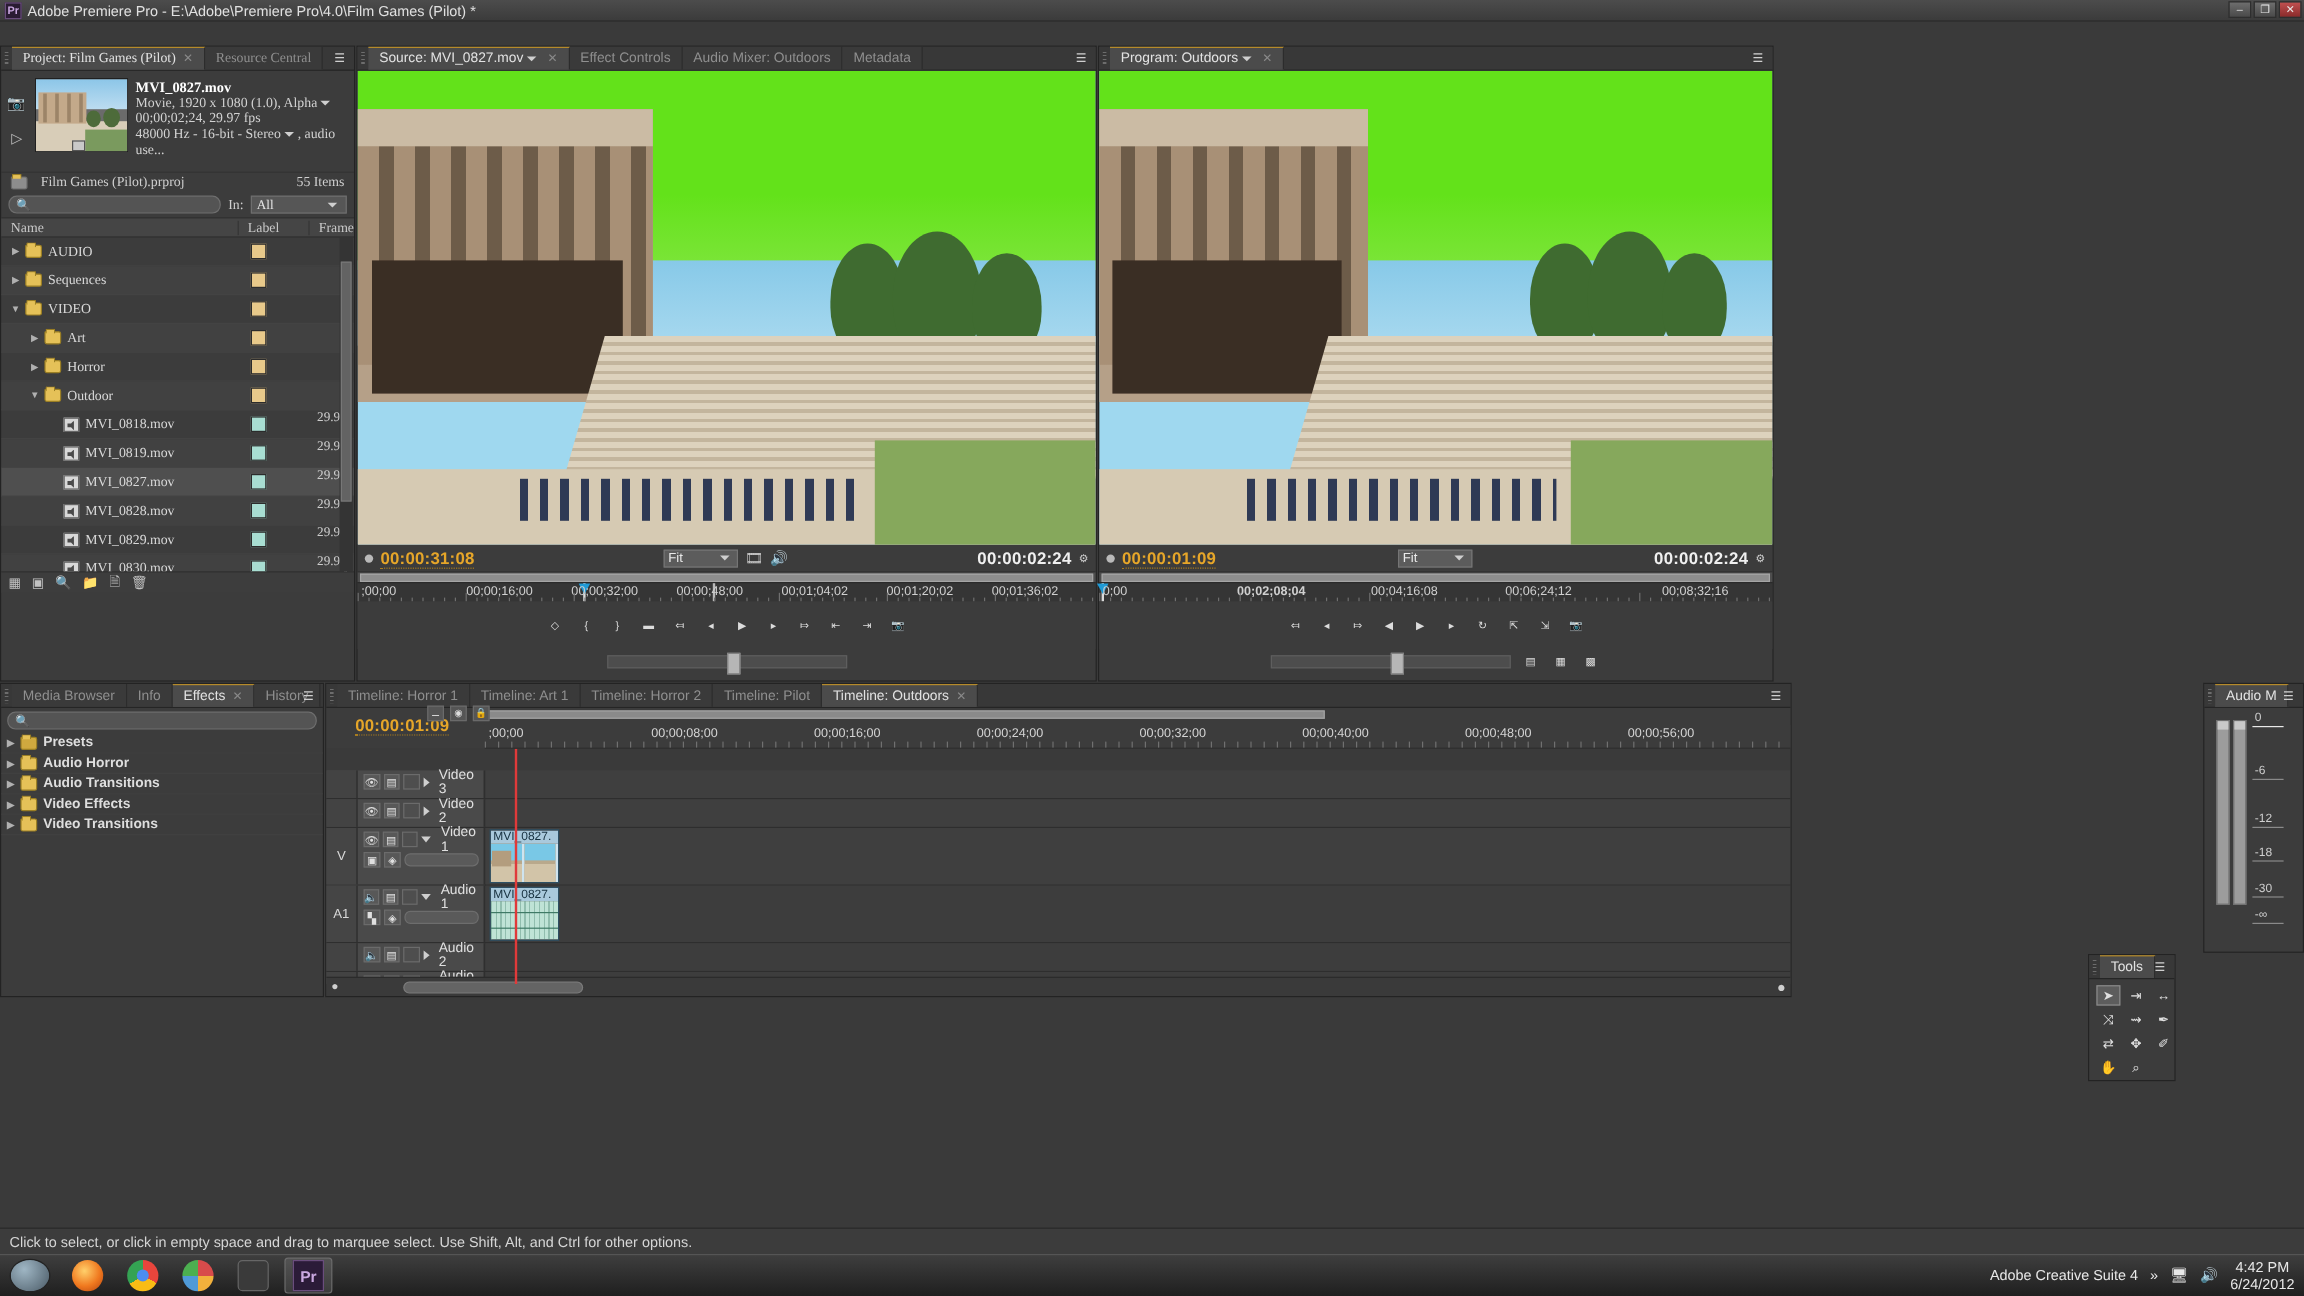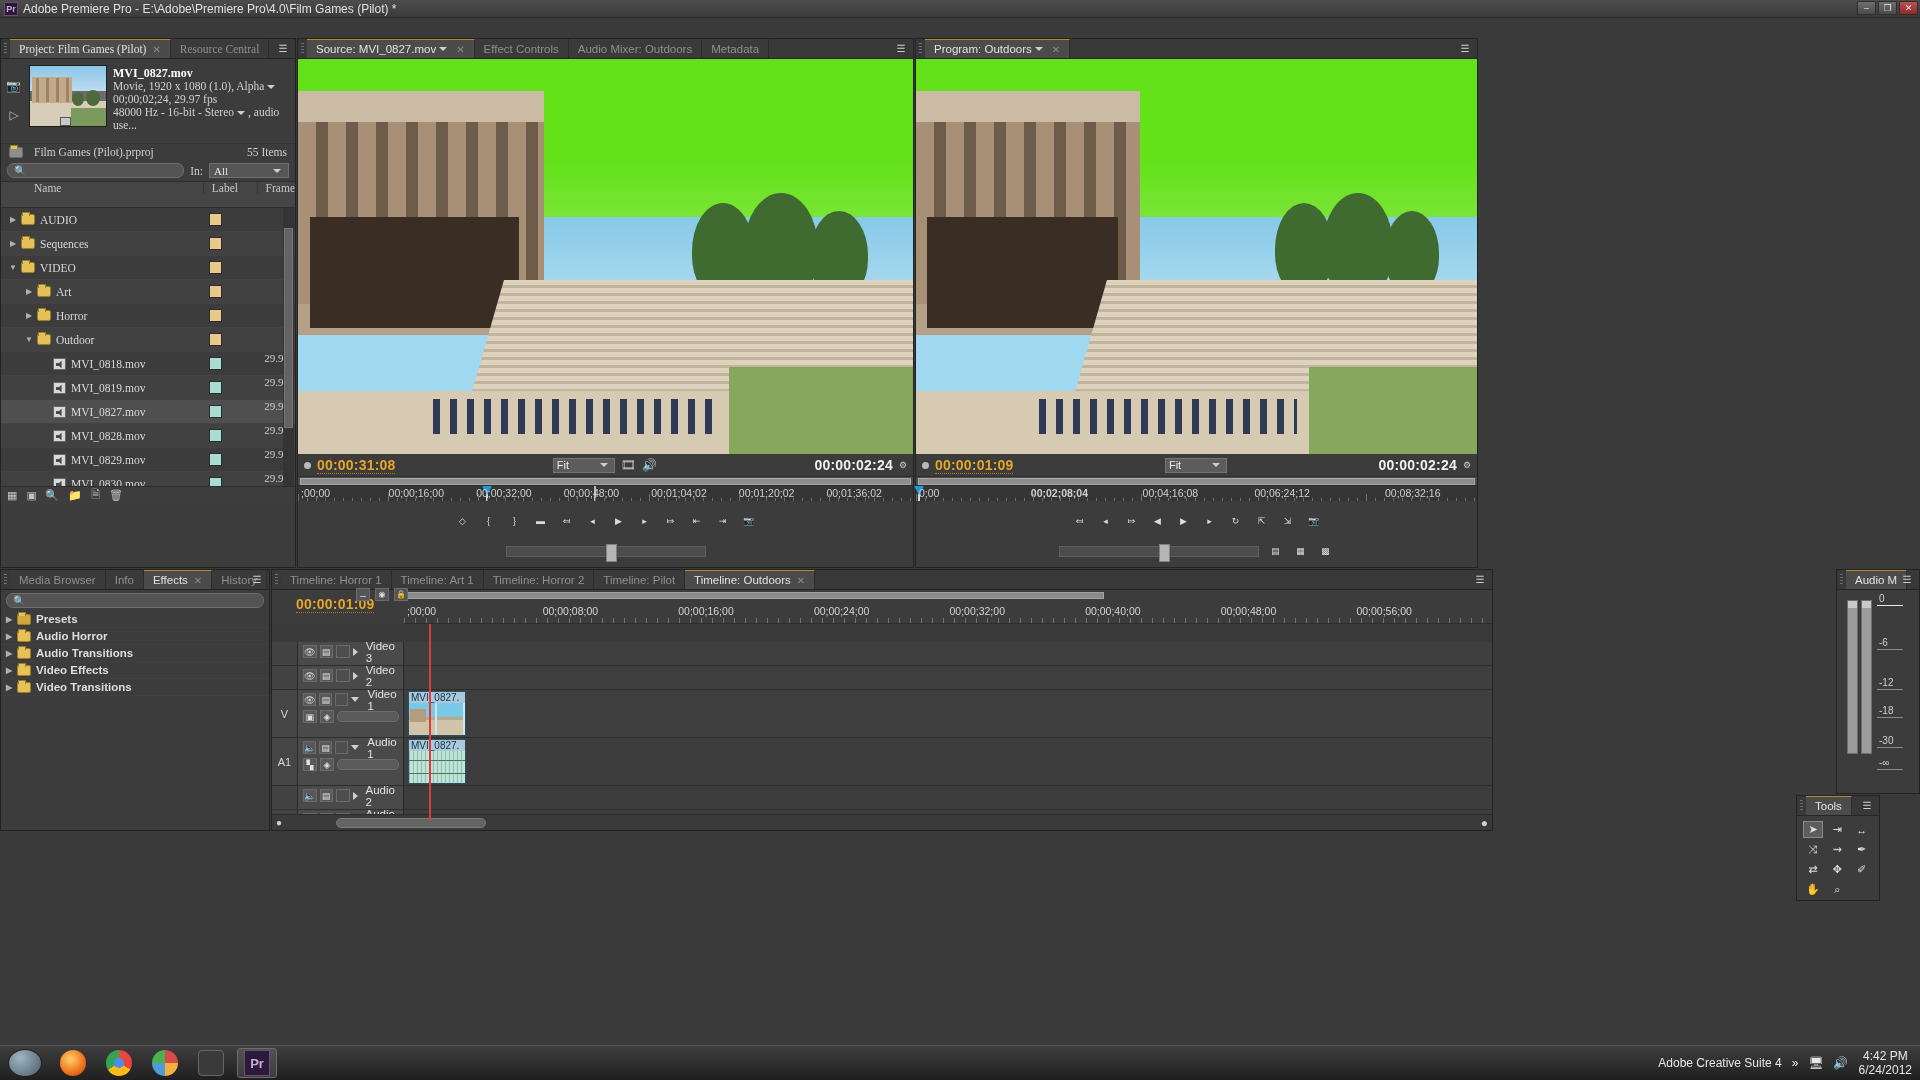--- a/index.html
+++ b/index.html
@@ -86,22 +86,22 @@
   .proj-search{ display:flex; align-items:center; gap:6px; padding:3px 6px; }
   .searchbox{ flex:1; height:15px; background:#545454; border:1px solid #6e6e6e;
      border-radius:7px; display:flex; align-items:center; padding:0 6px; }
   .searchbox .mag{ color:#d8d8d8; font-size:10px; margin-right:4px; }
   .searchbox input{ background:transparent;border:0;outline:0;color:#e4e4e4;
      font-size:11px; width:100%; font-family:inherit;}
   .inlabel{ font-size:11.5px; }
   .selectbox{ width:80px;height:15px;background:#565656;border:1px solid #6e6e6e;
      display:flex;align-items:center;padding:0 4px;font-size:11px;color:#e4e4e4;
      justify-content:space-between;}
-  .colhead{ display:flex; height:27px; background:#454545; border-top:1px solid #2e2e2e;
-     border-bottom:1px solid #2e2e2e; font-size:11.5px; align-items:flex-start;padding-left:25px; }
+  .colhead{ display:flex; height:17px; background:#454545; border-top:1px solid #2e2e2e;
+     border-bottom:1px solid #2e2e2e; font-size:11.5px; align-items:center; }
   .colhead div{ padding-left:8px; color:#c9c9c9;}
   .c-name{ width:200px; } .c-label{ width:60px; border-left:1px solid #353535;}
   .c-frame{ flex:1; border-left:1px solid #353535;}
   .bintree{ height:278px; overflow:hidden; position:relative;}
   .binrow{ display:flex; align-items:center; height:24px; font-size:11.5px;
      border-bottom:1px solid #434343; }
   .binrow.alt{ background:#414141; }
   .binrow.sel{ background:#4f4f4f; }
   .disc{ width:16px;text-align:center;color:#b0b0b0;font-size:8px; }
   .folder{ width:14px;height:11px;background:#e5c158;border:1px solid #9b7f24;
@@ -229,21 +229,21 @@
   .hthumb{ height:10px; background:#646464; border:1px solid #7a7a7a; border-radius:5px;}
 
   
   #audioMaster{ left:1836px; top:569px; width:84px; height:225px; }
   .meters{ position:relative; height:178px; padding:6px 4px;}
   .meterbar{ position:absolute; top:10px; bottom:14px; width:11px; background:#9c9c9c;
       border:1px solid #6e6e6e;}
   .meterbar .cap{ position:absolute; left:0;right:0; top:0; height:7px; background:#c9c9c9;}
   .scaleLab{ position:absolute; font-size:10px; color:#cfcfcf; }
   .scaleTick{ position:absolute; height:1px; background:#8a8a8a; }
-  #toolsPanel{ left:1796px; top:795px; width:84px; height:106px; }
+  #toolsPanel{ left:1740px; top:795px; width:73px; height:106px; }
   .toolgrid{ display:grid; grid-template-columns:repeat(3,1fr); gap:3px; padding:5px 6px;}
   .tool{ width:20px;height:17px; display:flex; align-items:center; justify-content:center;
       font-size:11px; color:#e0e0e0;}
   .tool.sel{ background:#5d5d5d; border:1px solid #8a8a8a;}
 
   
   .statusbar{ position:absolute; left:0; top:1023px; width:1920px; height:22px;
       background:#3c3c3c; border-top:1px solid #2a2a2a; display:flex; align-items:center;
       padding-left:8px; font-size:12px; color:#d6d6d6;}
 
@@ -1180,20 +1180,23 @@
         <div class="tool">⇝</div>
         <div class="tool">✒</div>
         <div class="tool">⇄</div>
         <div class="tool">✥</div>
         <div class="tool">✐</div>
         <div class="tool">✋</div>
         <div class="tool">⌕</div>
       </div>
   </div>
 
+  <div class="statusbar">
+    <span>Click to select, or click in empty space and drag to marquee select. Use Shift, Alt, and Ctrl for other options.</span>
+  </div>
 
   <div class="taskbar">
     <div class="startorb"></div>
     <div class="tbicon">
         <div class="firefox"></div>
       </div>
     <div class="tbicon">
         <div class="chrome"></div>
       </div>
     <div class="tbicon">

